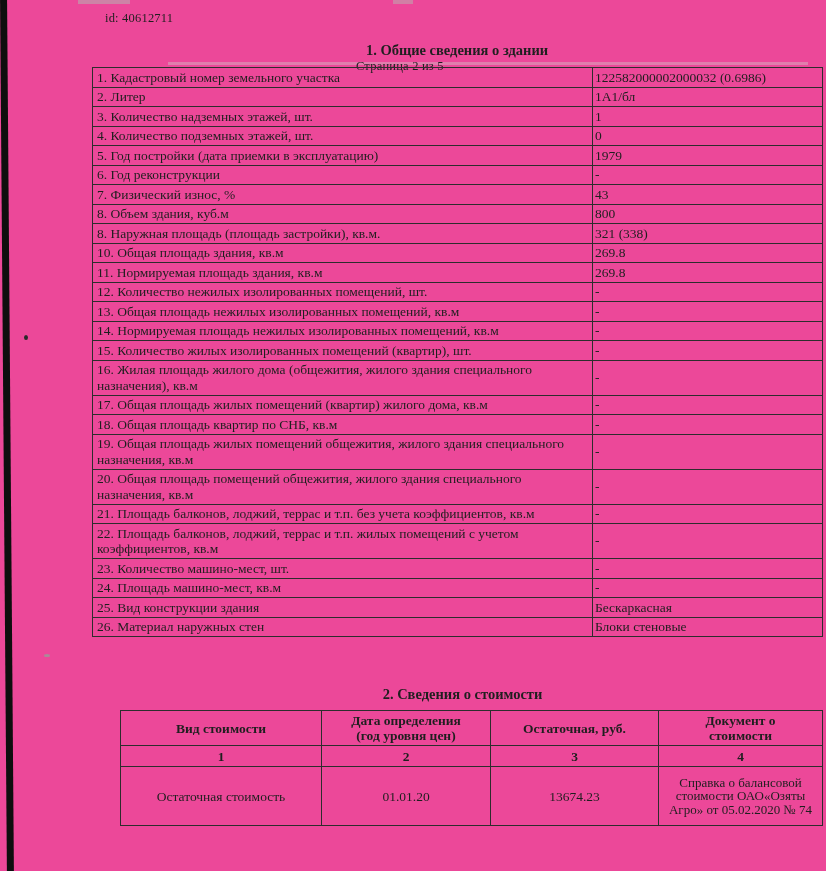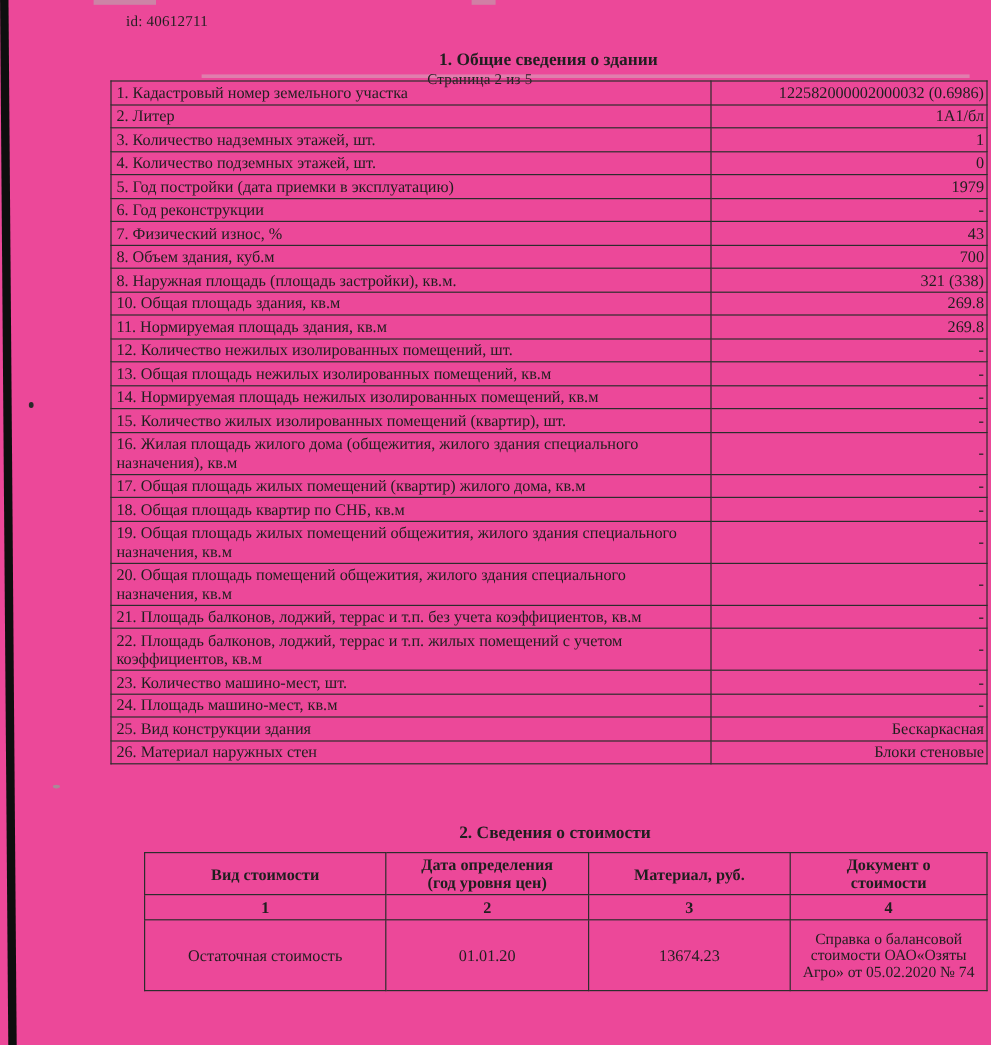--- a/index.html
+++ b/index.html
@@ -45,21 +45,21 @@
   }
   .t1 td{
     border:1.6px solid #2d2d2d;
     font-size:13.5px;line-height:15.5px;
     padding:1.5px 4px;
     vertical-align:middle;
     overflow:hidden;
   }
   .t1 .c-label{width:500px;}
   .t1 .c-value{width:230px;}
-  .t1 td.val{text-align:right;padding:1.5px 2px;margin-top:23px;}
+  .t1 td.val{text-align:left;padding:1.5px 2px;margin-top:23px;}
 
   .t2{
     position:absolute;left:120px;top:710px;width:702px;
     table-layout:fixed;
   }
   .t2 th,.t2 td{
     border:1.6px solid #2d2d2d;
     font-size:13.5px;line-height:15px;
     padding:2px 3px;
     text-align:center;vertical-align:middle;
@@ -122,21 +122,21 @@
       <tr>
           <td>6. Год реконструкции</td>
           <td class="val">-</td>
         </tr>
       <tr>
           <td>7. Физический износ, %</td>
           <td class="val">43</td>
         </tr>
       <tr>
           <td>8. Объем здания, куб.м</td>
-          <td class="val">700</td>
+          <td class="val">800</td>
         </tr>
       <tr>
           <td>8. Наружная площадь (площадь застройки), кв.м.</td>
           <td class="val">321 (338)</td>
         </tr>
       <tr>
           <td>10. Общая площадь здания, кв.м</td>
           <td class="val">269.8</td>
         </tr>
       <tr>
@@ -212,21 +212,21 @@
     <colgroup>
         <col class="col1">
         <col class="col2">
         <col class="col3">
         <col class="col4">
       </colgroup>
     <thead>
       <tr>
         <th><span class="hdr-wrap">Вид стоимости</span></th>
         <th><span class="hdr-wrap w-date">Дата определения (год уровня цен)</span></th>
-        <th><span class="hdr-wrap">Материал, руб.</span></th>
+        <th><span class="hdr-wrap">Остаточная, руб.</span></th>
         <th><span class="hdr-wrap w-doc">Документ о стоимости</span></th>
       </tr>
       <tr class="nums">
         <td>1</td>
         <td>2</td>
         <td>3</td>
         <td>4</td>
       </tr>
     </thead>
     <tbody>

